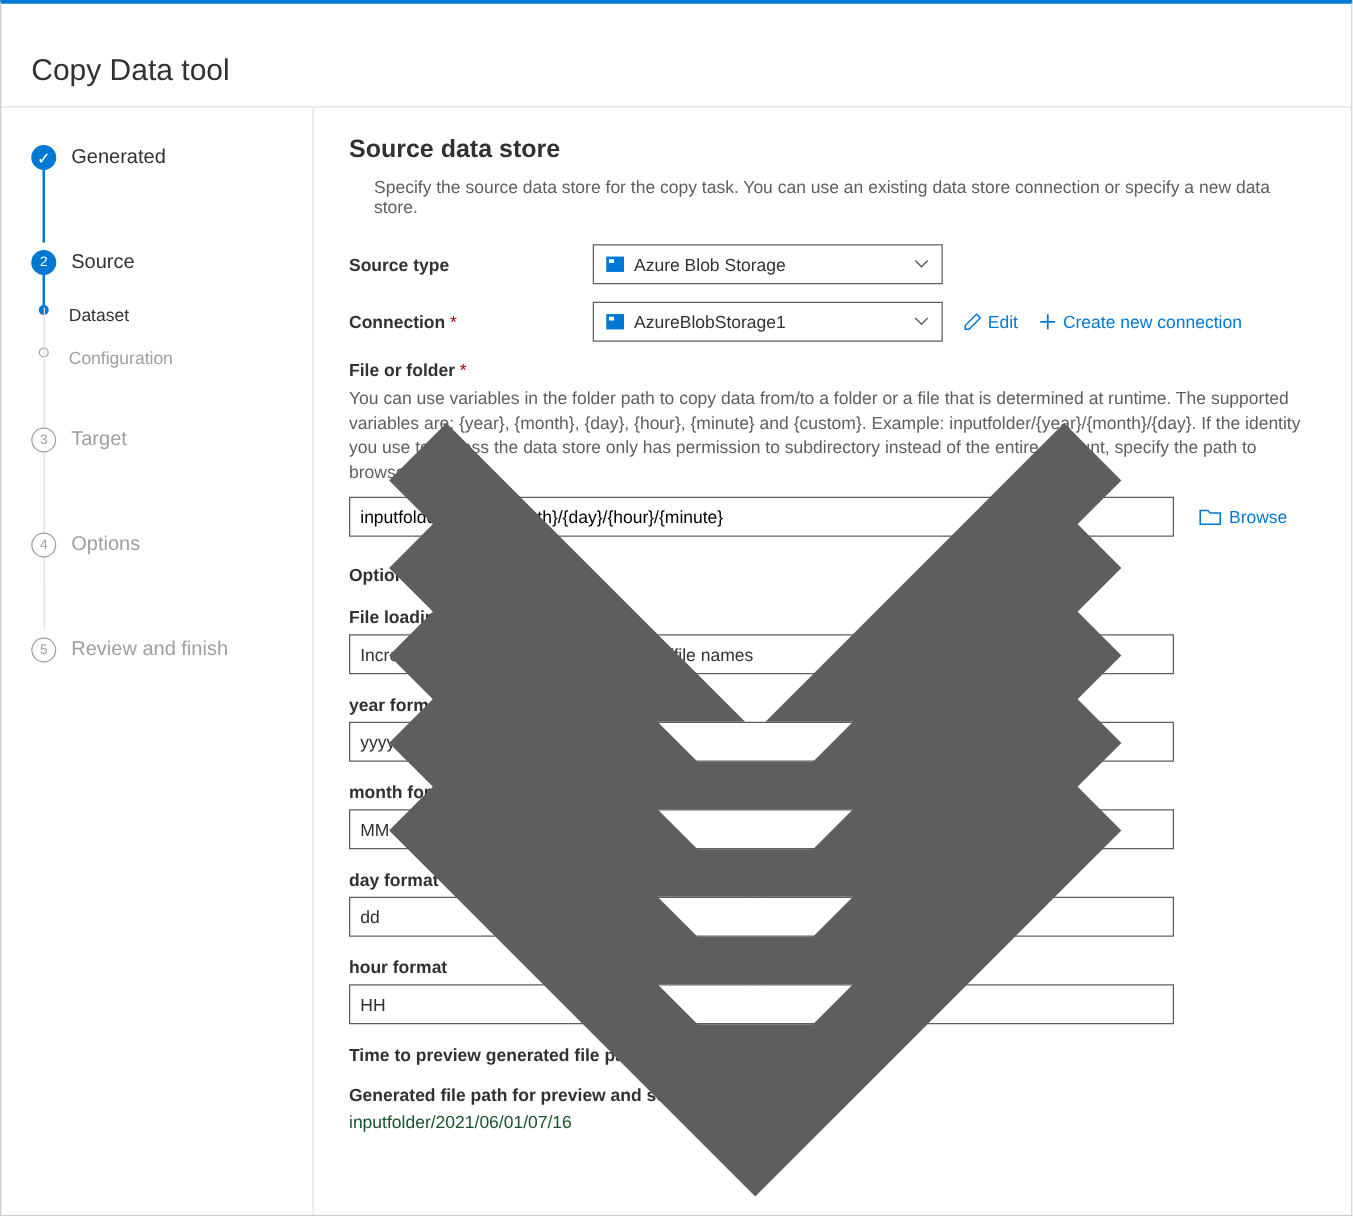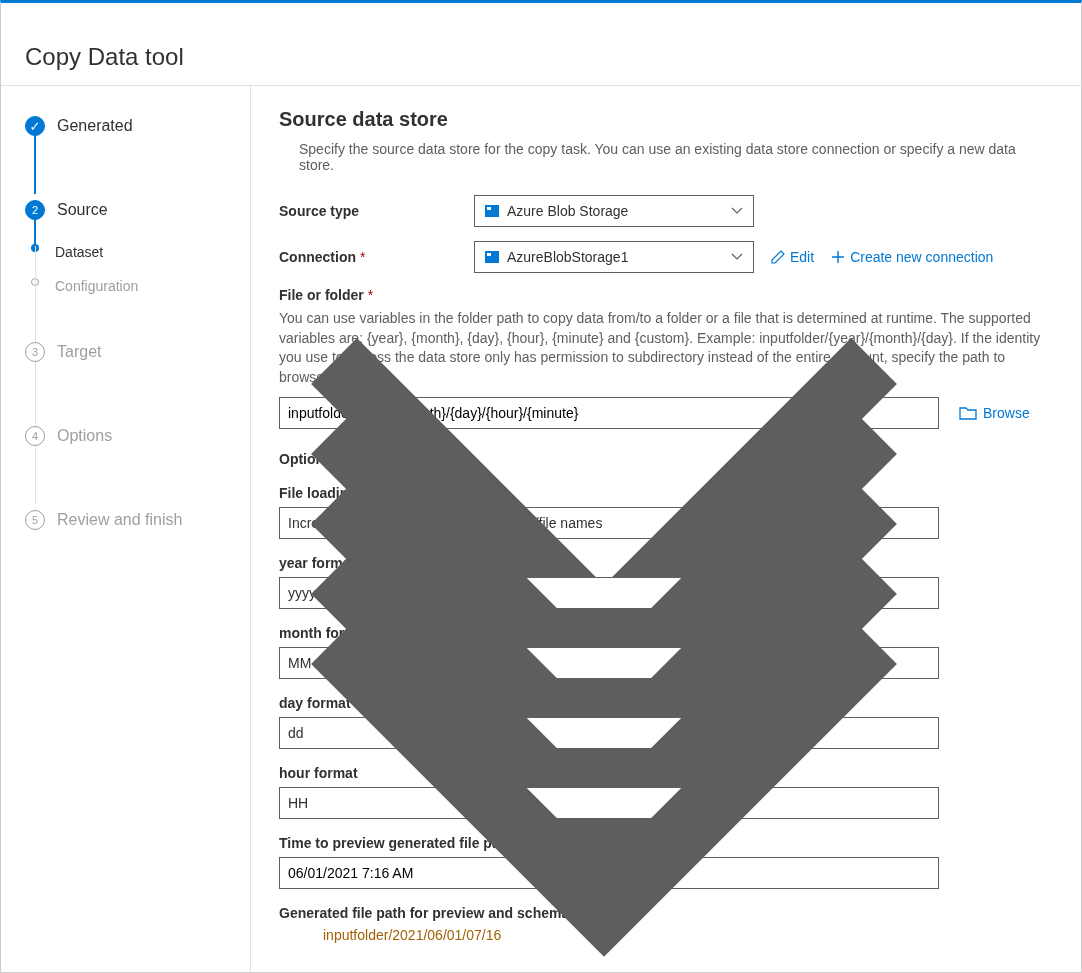--- a/index.html
+++ b/index.html
@@ -41,21 +41,21 @@
 .section-label { font-weight: 600; margin-bottom: 6px; margin-top: 12px; }
 .helptext { color: #605e5c; margin-bottom: 10px; line-height: 1.4; }
 .text-input { width: 660px; height: 32px; border: 1px solid #605e5c; padding: 0 8px; font-family: inherit; font-size: 14px; }
 .browse-row { display: flex; align-items: center; gap: 20px; }
 .browse-link { display: flex; align-items: center; color: #0078d4; cursor: pointer; }
 .browse-link svg { margin-right: 6px; }
 .options-title { font-weight: 600; margin-top: 22px; margin-bottom: 18px; }
 .wide-select { width: 660px; position: relative; border: 1px solid #605e5c; height: 32px; display: flex; align-items: center; padding: 0 8px; cursor: pointer; background: #fff; margin-bottom: 4px; }
 .field-block { margin-bottom: 16px; }
 .field-block label { display: block; font-weight: 600; margin-bottom: 6px; }
-.generated { margin-top: 6px; color: #a16207; margin-left: 44px; }
+.generated { margin-top: 6px; color: #14532d; }
 </style>
 </head>
 <body>
 
 <div class="container">
   <div class="header">
     <h1>Copy Data tool</h1>
   </div>
   <div class="body">
     <div class="sidebar">
@@ -202,21 +202,20 @@
           <span>HH</span>
           <svg class="chev" style="position:absolute; right:10px;" viewBox="0 0 12 12">
               <path d="M1 3 L6 8 L11 3" stroke="#605e5c" stroke-width="1.2" fill="none"></path>
             </svg>
         </div>
       </div>
 
 
       <div class="field-block">
         <label>Time to preview generated file path</label>
-        <input class="text-input" style="width: 660px;" value="06/01/2021 7:16 AM">
       </div>
 
       <div class="field-block">
         <label>Generated file path for preview and schema</label>
         <div class="generated">inputfolder/2021/06/01/07/16</div>
       </div>
 
     </div>
   </div>
 </div>

